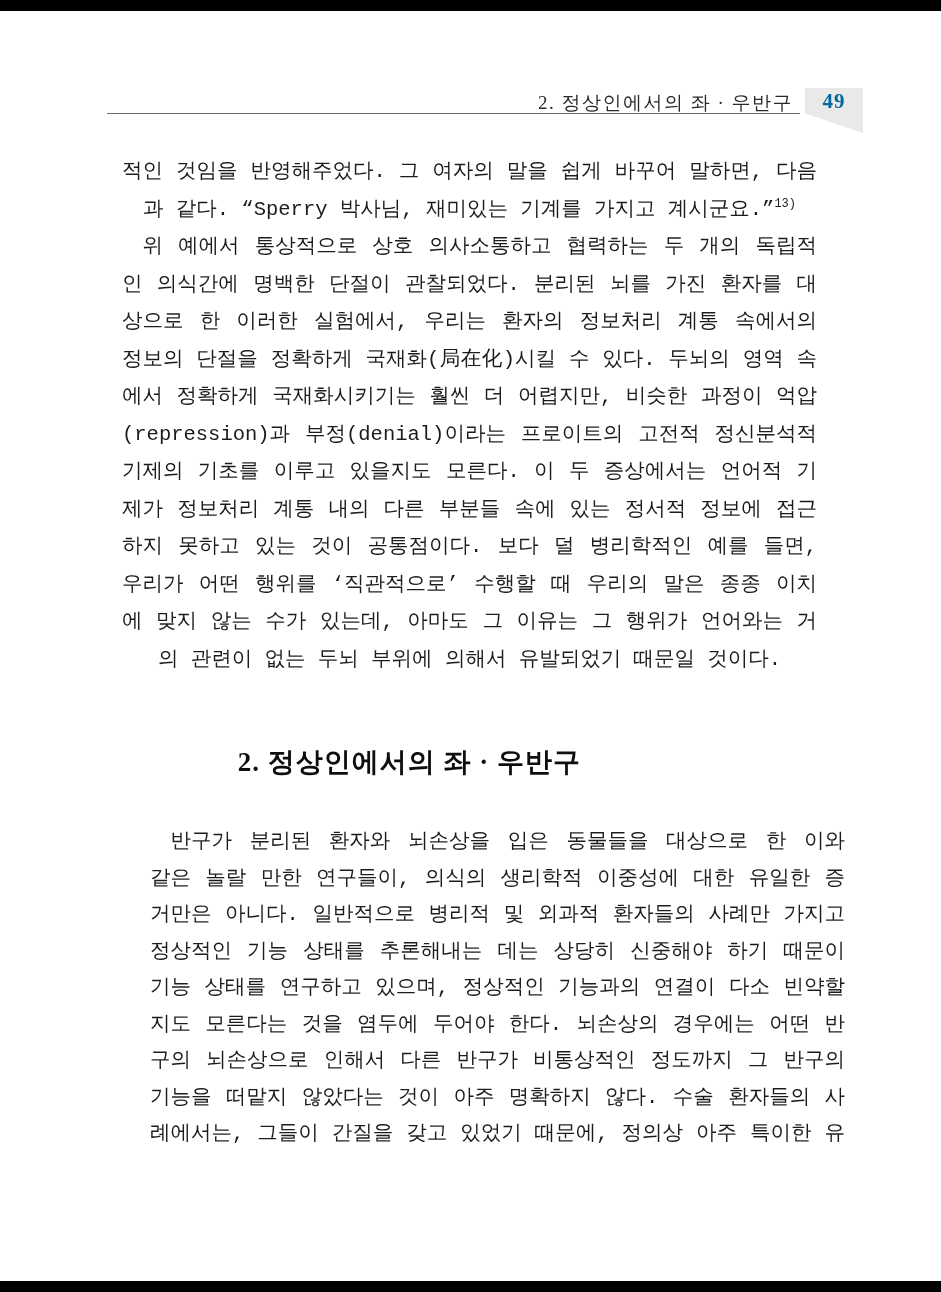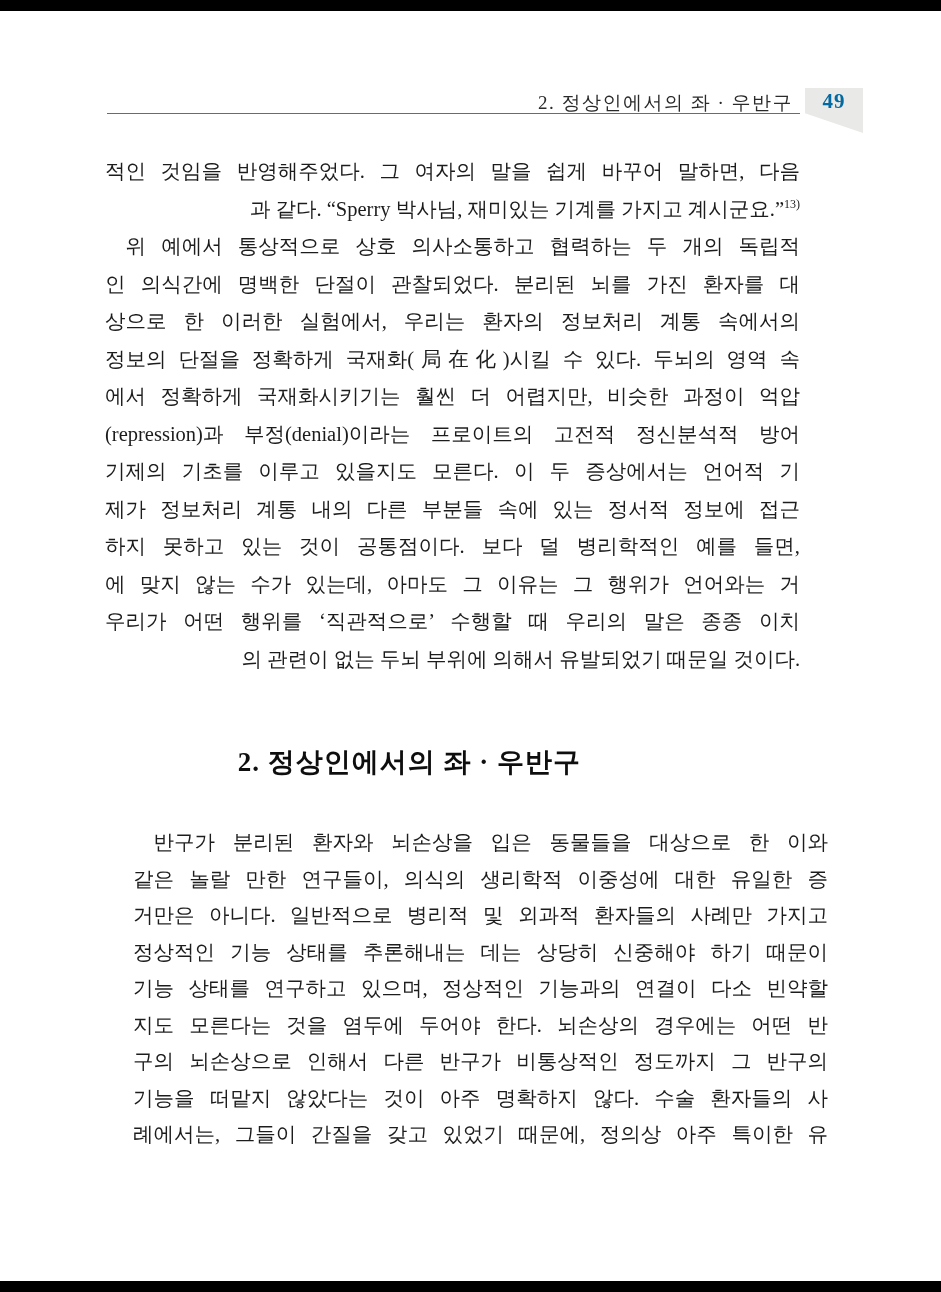--- a/index.html
+++ b/index.html
@@ -22,27 +22,27 @@
     position:absolute;left:805px;top:88px;width:58px;height:45px;
     background:#e9e9e7;
     clip-path:polygon(0 0,100% 0,100% 100%,0 56%);
     text-align:center;
   }
   .page-tab .num{
     display:block;margin-top:1px;font-size:21px;font-weight:bold;color:#0369a1;
     letter-spacing:1px;
   }
 
-  .textcol{position:absolute;left:105px;width:695px;}
+  .textcol{position:absolute;left:122px;width:695px;font-family:Liberation Mono, monospace;}
   .block1{top:153px;--lh:37.5px;}
   .block2{top:824px;margin-left:28px;--lh:36.5px;}
   .line{
     height:var(--lh);line-height:var(--lh);overflow:hidden;
     font-size:20.5px;color:#1c1c1c;word-break:keep-all;
-    text-align:right;
+    text-align:center;
   }
   .line.fill{text-align:justify;text-align-last:justify;}
   .line.indent{text-indent:1em;}
   .line sup{font-size:12px;line-height:0;vertical-align:super;letter-spacing:0;}
 
   .section-heading{
     position:absolute;top:740px;left:105px;width:695px;height:44px;line-height:44px;
     text-align:center;padding-right:86px;box-sizing:border-box;
     font-size:27px;font-weight:bold;color:#0e0e0e;letter-spacing:1px;
     white-space:nowrap;
@@ -66,22 +66,22 @@
       <div class="line">과 같다. “Sperry 박사님, 재미있는 기계를 가지고 계시군요.”<sup>13)</sup></div>
       <div class="line fill indent">위 예에서 통상적으로 상호 의사소통하고 협력하는 두 개의 독립적</div>
       <div class="line fill">인 의식간에 명백한 단절이 관찰되었다. 분리된 뇌를 가진 환자를 대</div>
       <div class="line fill">상으로 한 이러한 실험에서, 우리는 환자의 정보처리 계통 속에서의</div>
       <div class="line fill">정보의 단절을 정확하게 국재화(局在化)시킬 수 있다. 두뇌의 영역 속</div>
       <div class="line fill">에서 정확하게 국재화시키기는 훨씬 더 어렵지만, 비슷한 과정이 억압</div>
       <div class="line fill">(repression)과 부정(denial)이라는 프로이트의 고전적 정신분석적 방어</div>
       <div class="line fill">기제의 기초를 이루고 있을지도 모른다. 이 두 증상에서는 언어적 기</div>
       <div class="line fill">제가 정보처리 계통 내의 다른 부분들 속에 있는 정서적 정보에 접근</div>
       <div class="line fill">하지 못하고 있는 것이 공통점이다. 보다 덜 병리학적인 예를 들면,</div>
+      <div class="line fill">우리가 어떤 행위를 ‘직관적으로’ 수행할 때 우리의 말은 종종 이치</div>
       <div class="line fill">에 맞지 않는 수가 있는데, 아마도 그 이유는 그 행위가 언어와는 거</div>
-      <div class="line fill">우리가 어떤 행위를 ‘직관적으로’ 수행할 때 우리의 말은 종종 이치</div>
       <div class="line">의 관련이 없는 두뇌 부위에 의해서 유발되었기 때문일 것이다.</div>
     </div>
 
   <div class="section-heading">2. 정상인에서의 좌 · 우반구</div>
 
   <div class="textcol block2">
       <div class="line fill indent">반구가 분리된 환자와 뇌손상을 입은 동물들을 대상으로 한 이와</div>
       <div class="line fill">같은 놀랄 만한 연구들이, 의식의 생리학적 이중성에 대한 유일한 증</div>
       <div class="line fill">거만은 아니다. 일반적으로 병리적 및 외과적 환자들의 사례만 가지고</div>
       <div class="line fill">정상적인 기능 상태를 추론해내는 데는 상당히 신중해야 하기 때문이</div>

